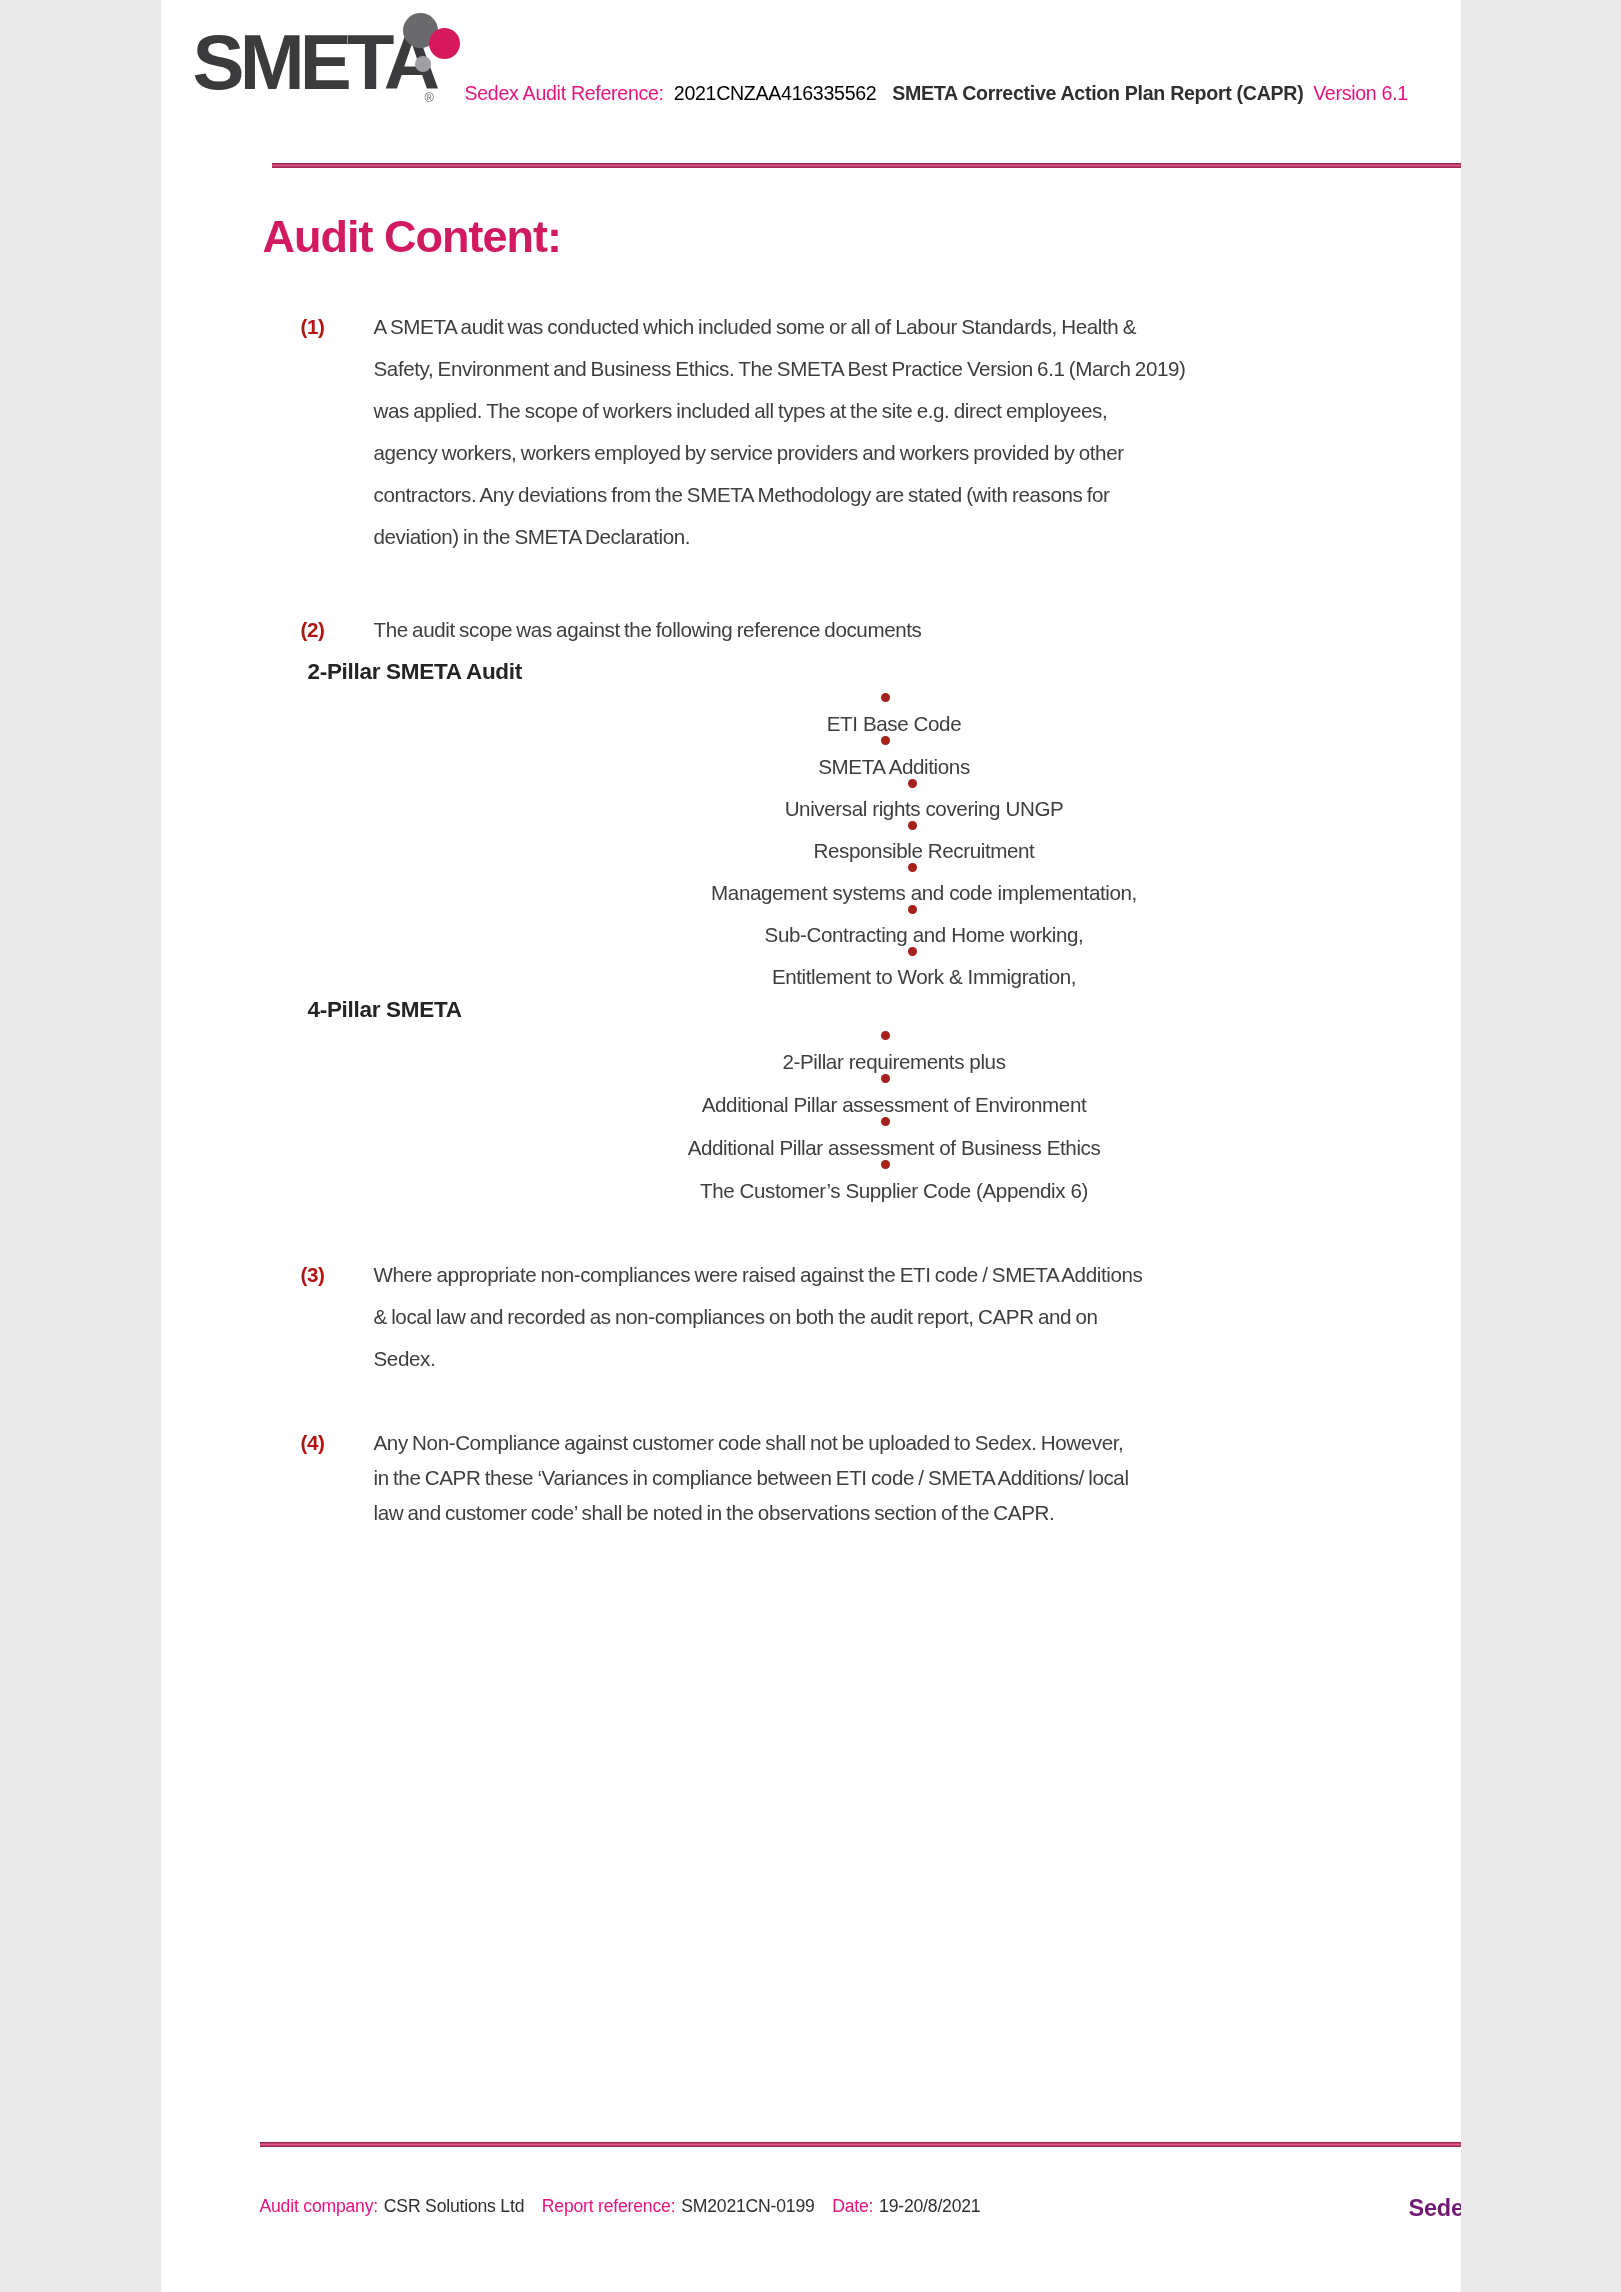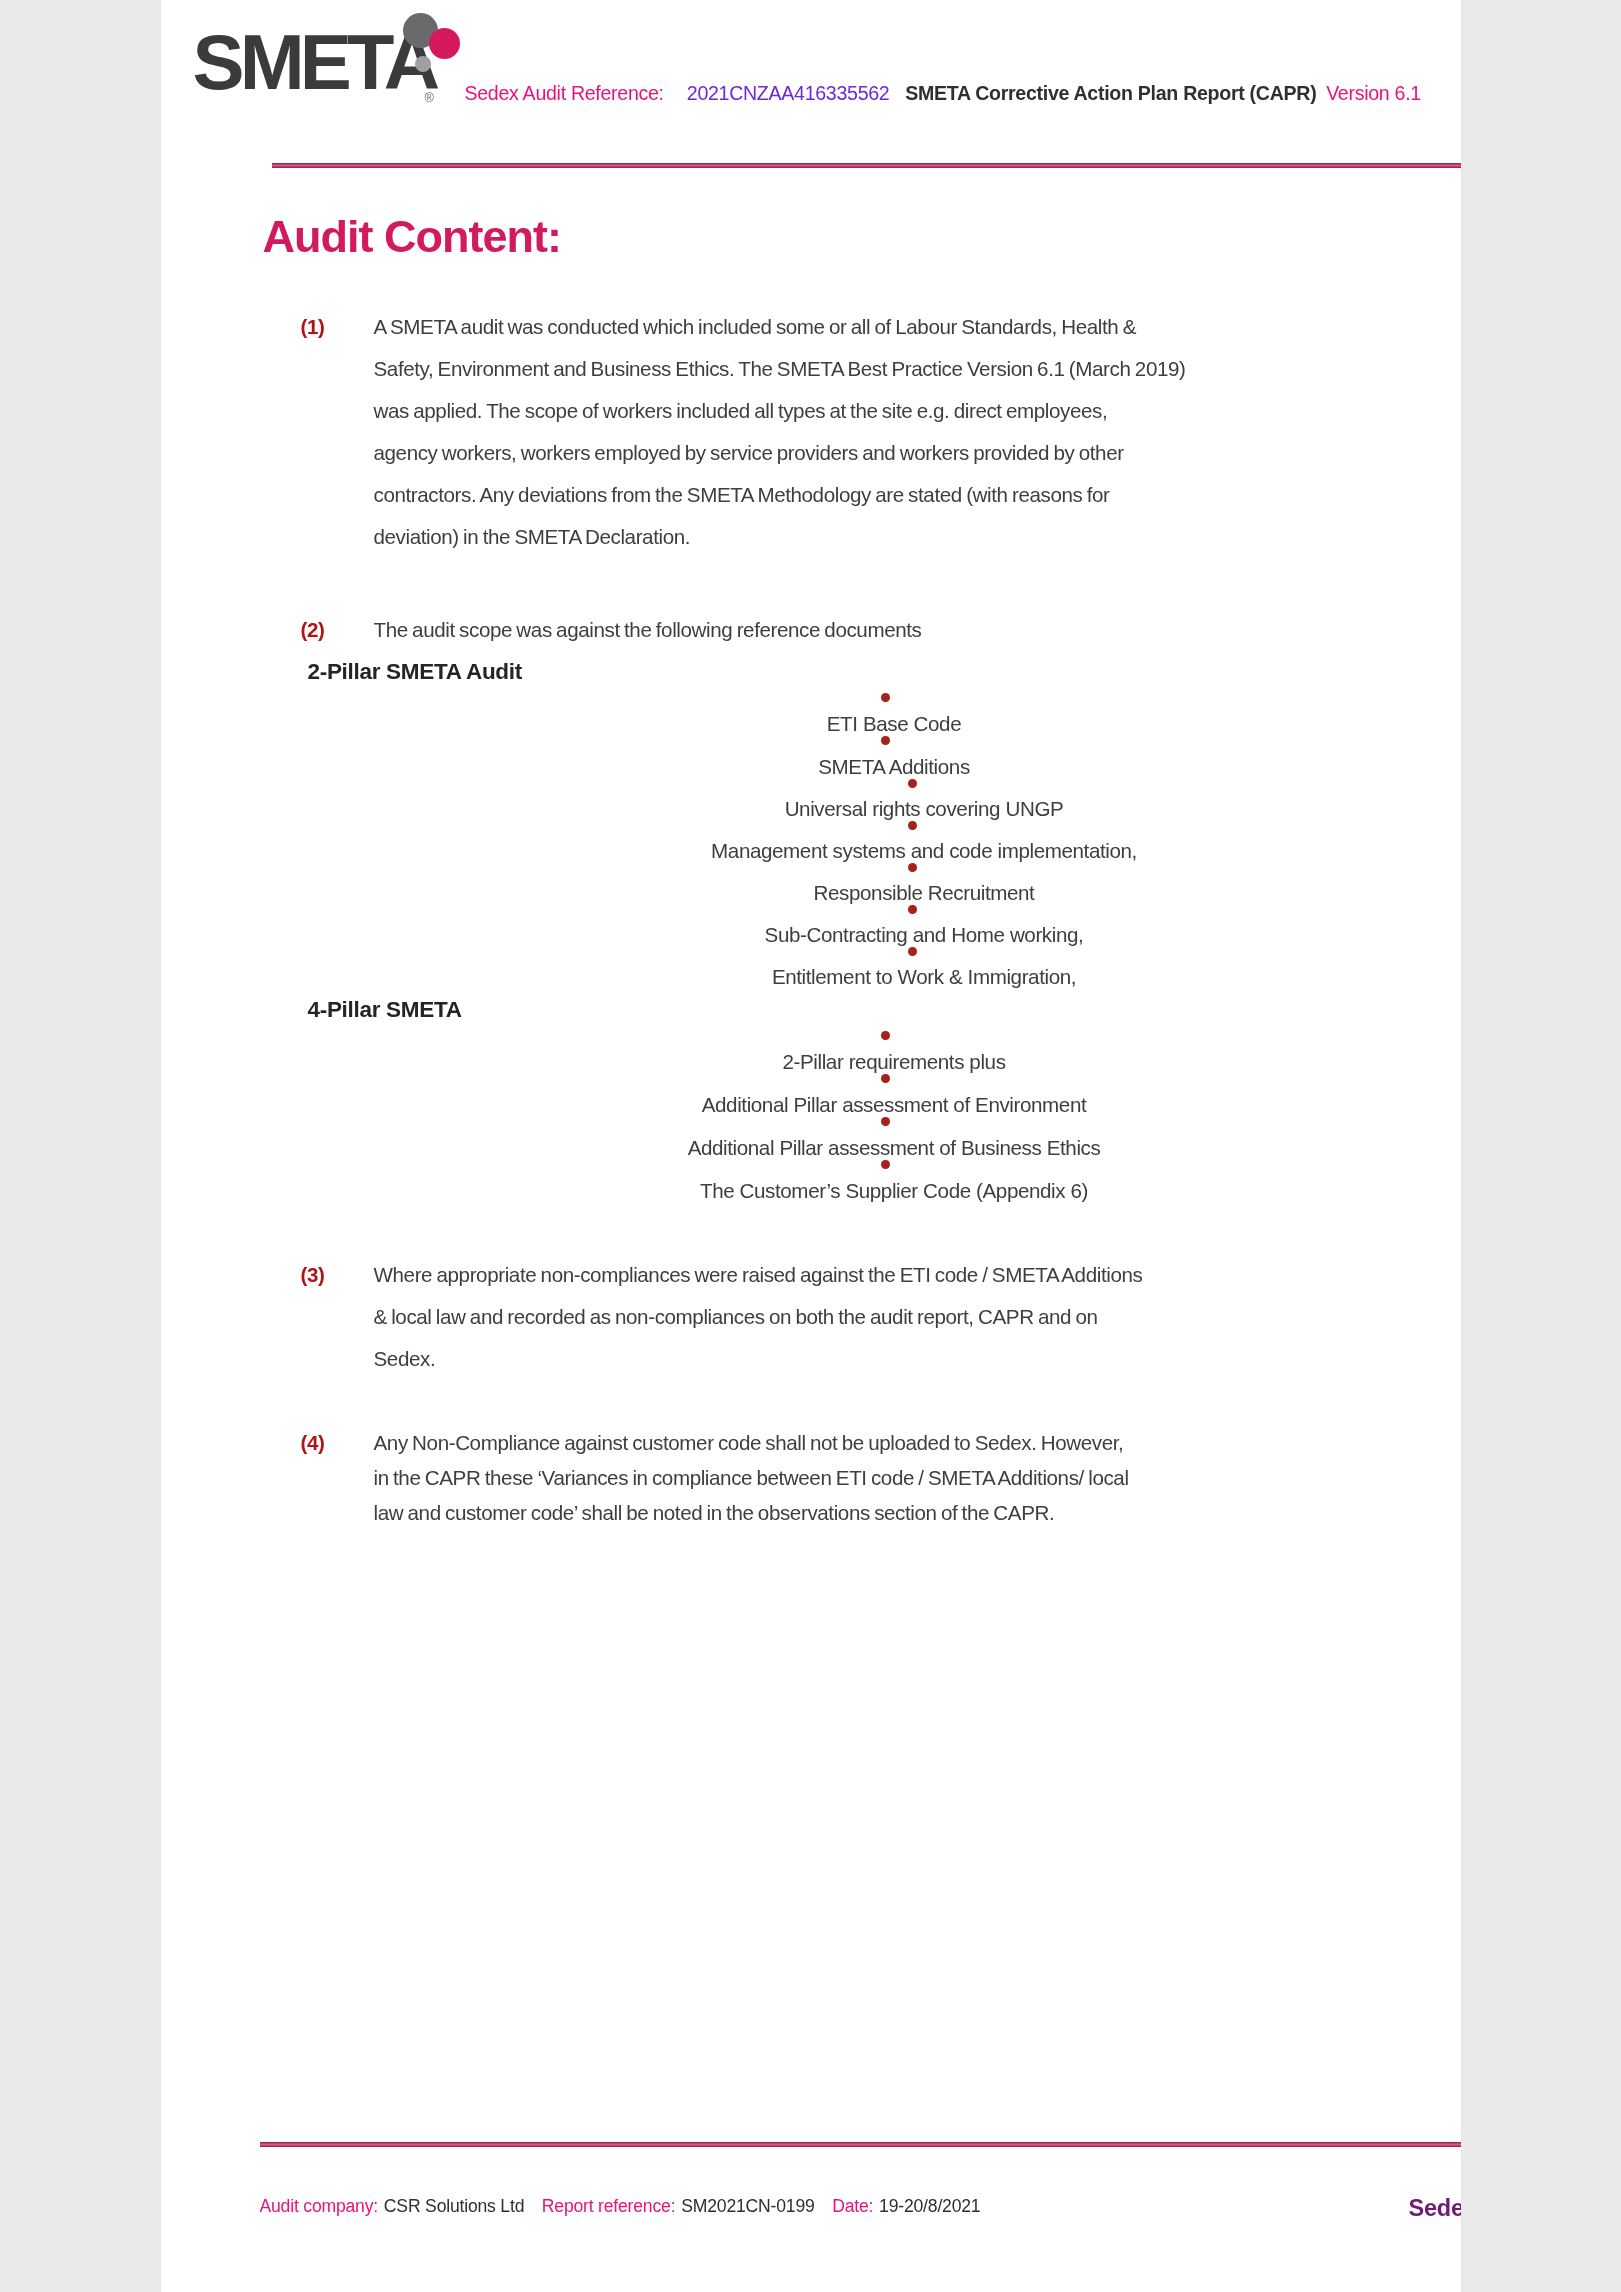--- a/index.html
+++ b/index.html
@@ -22,21 +22,21 @@
   .dot{position:absolute;border-radius:50%;}
   .dot-big{left:210px;top:2px;width:35px;height:35px;background:#6a6a6d;z-index:1;}
   .dot-pink{left:236px;top:17.6px;width:31px;height:31px;background:#d6195c;z-index:2;}
   .dot-small{left:222px;top:45px;width:16.7px;height:16.7px;background:#9d9fa2;z-index:3;}
 
   .header-ref{
     position:absolute;left:304px;top:82px;
     font-size:19.6px;letter-spacing:-0.3px;white-space:nowrap;
   }
   .header-ref .lbl{color:#e8127e;}
-  .header-ref .val{color:#6d28d9;margin-left:23px;}
+  .header-ref .val{color:#000000;margin-left:10px;}
   .header-ref .title{color:#2f2f31;font-weight:bold;margin-left:15.7px;}
   .header-ref .version{color:#e8127e;margin-left:9.8px;}
 
   .rule{position:absolute;height:4.9px;background:linear-gradient(to bottom,#8f1b44,#dd5788 50%,#8f1b44);}
   .rule-top{left:111px;top:163px;width:1395px;}
   .rule-bottom{left:99px;top:2142px;width:1429px;}
 
   
   .content{position:absolute;left:0;top:0;width:100%;}
   .page-title{
@@ -130,25 +130,25 @@
       <span class="bdot"></span>
       <span>SMETA Additions</span>
     </div>
 
     <div class="bullet-row l2">
       <span class="bdot"></span>
       <span>Universal rights covering UNGP</span>
     </div>
     <div class="bullet-row l2">
       <span class="bdot"></span>
+      <span>Responsible Recruitment</span>
+    </div>
+    <div class="bullet-row l2">
+      <span class="bdot"></span>
       <span>Management systems and code implementation,</span>
-    </div>
-    <div class="bullet-row l2">
-      <span class="bdot"></span>
-      <span>Responsible Recruitment</span>
     </div>
     <div class="bullet-row l2">
       <span class="bdot"></span>
       <span>Sub-Contracting and Home working,</span>
     </div>
     <div class="bullet-row l2">
       <span class="bdot"></span>
       <span>Entitlement to Work &amp; Immigration,</span>
     </div>
 

